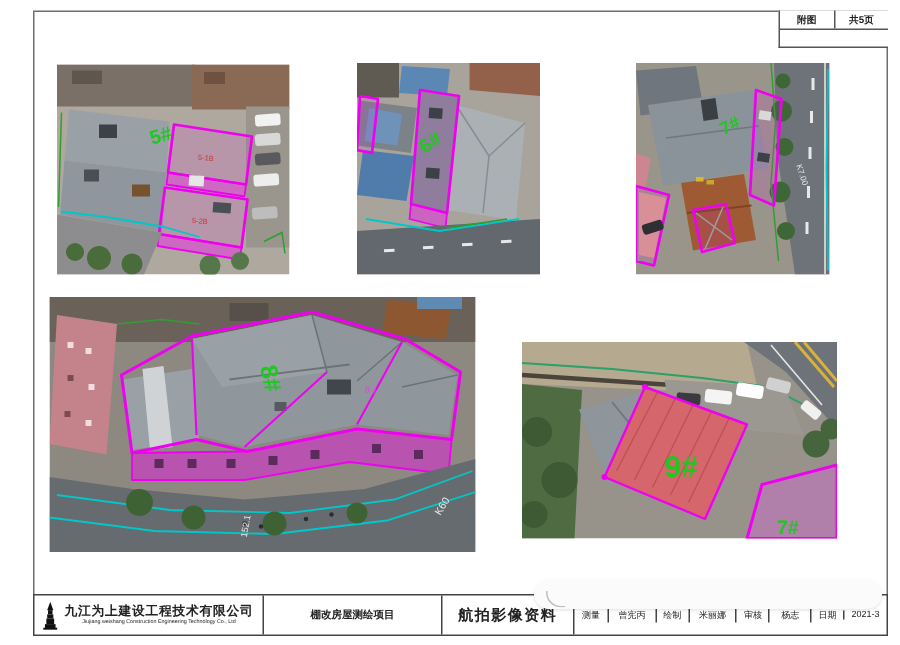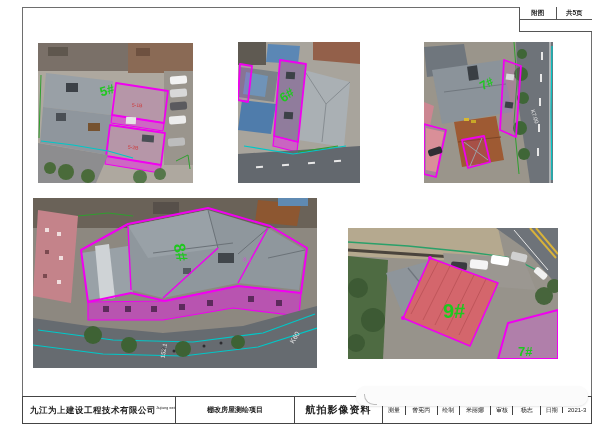--- a/index.html
+++ b/index.html
@@ -26,21 +26,21 @@
   .mag{stroke:#f000f0;fill:rgba(255,0,255,0.10);stroke-width:1.8;stroke-linejoin:round;}
   .mag-fill{stroke:#f000f0;fill:rgba(255,0,255,0.38);stroke-width:1.2;stroke-linejoin:round;}
   .cyanline{stroke:#00c8c8;fill:none;stroke-width:1.2;}
   .greenline{stroke:#2f9f2f;fill:none;stroke-width:1;}
   
   #title-block{position:absolute;left:22px;top:396px;width:570px;height:28px;
                border:1.5px solid #444;box-sizing:border-box;display:flex;background:#fff;z-index:3;}
   .tb-sec{height:100%;box-sizing:border-box;display:flex;align-items:center;justify-content:center;overflow:hidden;}
   .tb-sec+.tb-sec{border-left:1px solid #444;}
   #tb-company{width:152px;justify-content:flex-start;padding-left:4px;gap:3px;}
-  #tb-company .txt{display:flex;flex-direction:row;line-height:1;}
+  #tb-company .txt{display:flex;flex-direction:column;line-height:1;text-align:center;}
   #tb-company .cn{font-size:8.5px;font-weight:bold;letter-spacing:0.5px;white-space:nowrap;}
   #tb-company .en{font-size:3.6px;white-space:nowrap;margin-top:1.5px;}
   #tb-project{width:119px;font-size:7px;font-weight:bold;}
   #tb-title{width:88px;font-size:10px;font-weight:bold;letter-spacing:1px;}
   #tb-fields{flex:1;display:flex;}
   .fcell{box-sizing:border-box;border-left:1px solid #444;font-size:6px;display:flex;
          align-items:center;justify-content:center;overflow:hidden;white-space:nowrap;}
   .fcell:first-child{border-left:none;}
   .fl{width:22px;} .fv{width:32px;} .fv2{width:28px;} .fd{width:29px;}
   

